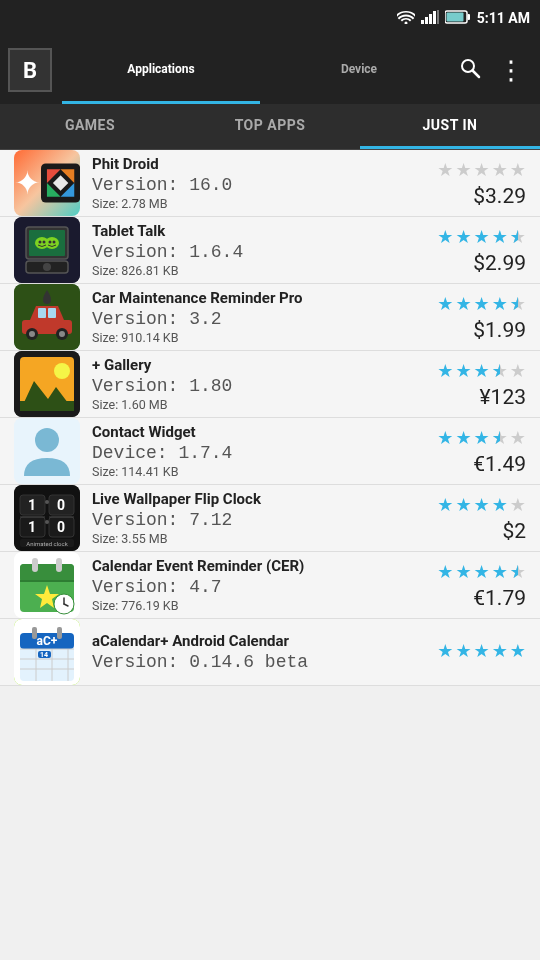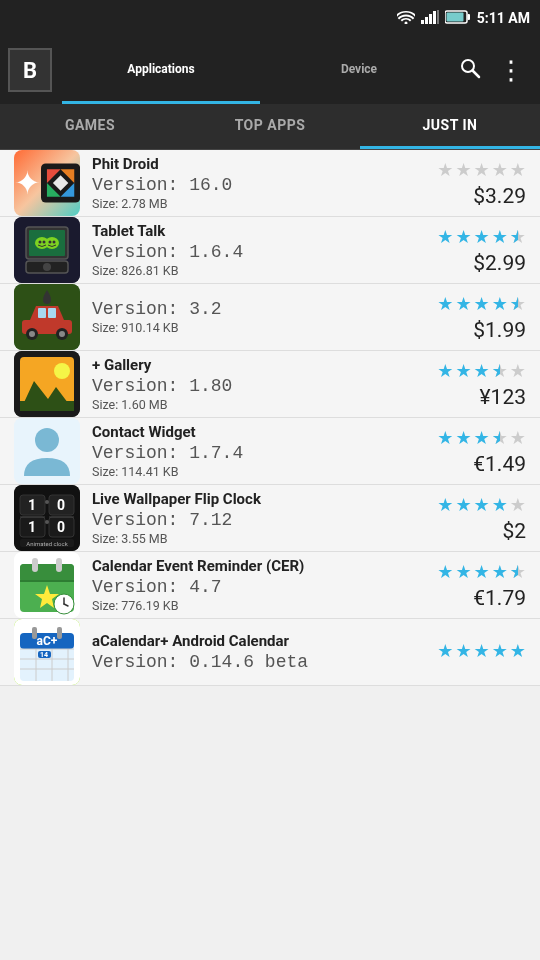--- a/index.html
+++ b/index.html
@@ -394,20 +394,21 @@
         <rect x="34" y="24" width="8" height="10" rx="1" fill="#a8d8f0"></rect>
         <circle cx="18" cy="50" r="6" fill="#222"></circle>
         <circle cx="18" cy="50" r="3" fill="#888"></circle>
         <circle cx="48" cy="50" r="6" fill="#222"></circle>
         <circle cx="48" cy="50" r="3" fill="#888"></circle>
 
         <path d="M33 6 Q37 12 37 16 Q37 20 33 20 Q29 20 29 16 Q29 12 33 6Z" fill="#333"></path>
       </svg>
     </div>
     <div class="app-info">
+      <div class="app-name">Car Maintenance Reminder Pro</div>
       <div class="app-version">Version: 3.2</div>
       <div class="app-size">Size: 910.14 KB</div>
     </div>
     <div class="app-rating">
       <div class="stars">
         <span class="star full">★</span>
         <span class="star full">★</span>
         <span class="star full">★</span>
         <span class="star full">★</span>
         <span style="position:relative; display:inline-block; font-size:18px;">
@@ -454,21 +455,21 @@
     <div class="app-icon icon-contact">
       <svg width="66" height="66" viewBox="0 0 66 66">
         <rect width="66" height="66" rx="8" fill="#e8f4fc"></rect>
 
         <circle cx="33" cy="22" r="12" fill="#7ab8d4"></circle>
         <path d="M10 58 Q10 40 33 40 Q56 40 56 58 Z" fill="#7ab8d4"></path>
       </svg>
     </div>
     <div class="app-info">
       <div class="app-name">Contact Widget</div>
-      <div class="app-version">Version: 1.7.4</div>
+      <div class="app-version">Device: 1.7.4</div>
       <div class="app-size">Size: 114.41 KB</div>
     </div>
     <div class="app-rating">
       <div class="stars">
         <span class="star full">★</span>
         <span class="star full">★</span>
         <span class="star full">★</span>
         <span style="position:relative; display:inline-block; font-size:18px;">
           <span style="color:#ccc;">★</span>
           <span style="position:absolute;left:0;top:0;width:50%;overflow:hidden;color:#33b5e5;">★</span>

